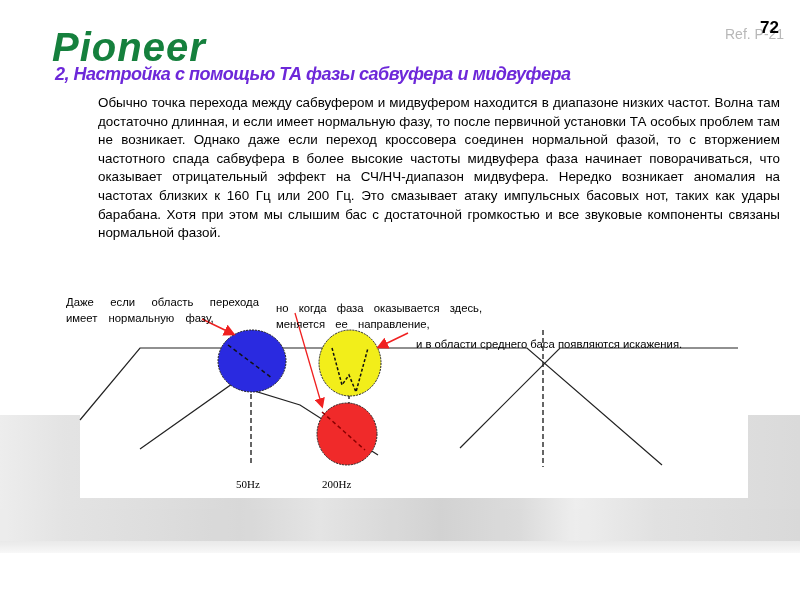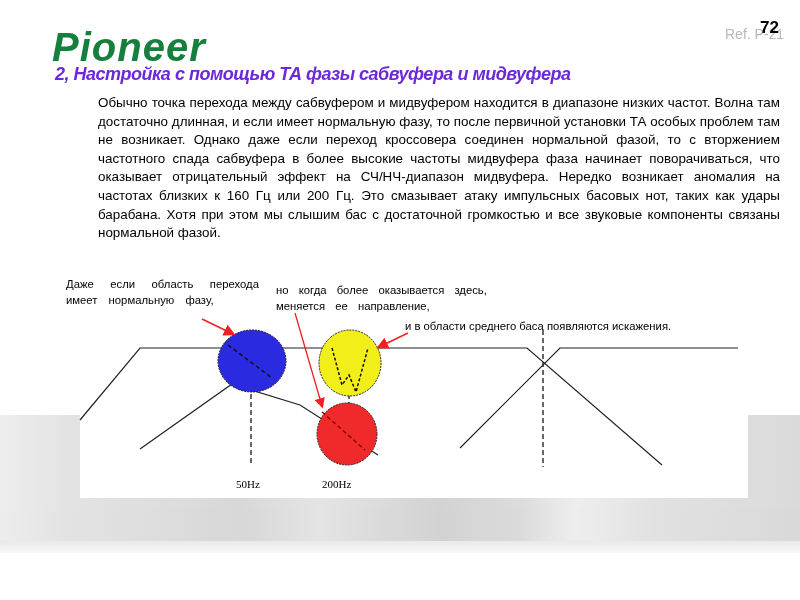--- a/index.html
+++ b/index.html
@@ -5,24 +5,24 @@
   html, body { margin:0; padding:0; }
   body { width:800px; height:600px; position:relative; overflow:hidden; background:#ffffff; font-family:"Liberation Sans", sans-serif; }
   .bg-strip { position:absolute; left:0; top:415px; width:800px; height:138px; background:linear-gradient(90deg,#ececec 0%,#e2e2e2 8%,#dcdcdc 20%,#d6d6d6 30%,#e3e3e3 40%,#d0d0d0 55%,#dadada 65%,#ededed 72%,#e0e0e0 82%,#d8d8d8 100%); opacity:0.95; }
   .bg-strip::after { content:""; position:absolute; left:0; right:0; bottom:0; height:12px; background:linear-gradient(#e8e8e8,#f8f8f8); }
   .logo { position:absolute; left:52px; top:25px; font-size:40px; font-weight:bold; font-style:italic; color:#15803d; letter-spacing:1px; }
   .ref { position:absolute; left:725px; top:26px; font-size:14px; color:#b8b8b8; }
   .page-num { position:absolute; left:760px; top:18px; font-size:17px; font-weight:bold; color:#000; }
   .title { position:absolute; left:55px; top:64px; font-size:18px; font-weight:bold; font-style:italic; color:#6d28d9; letter-spacing:-0.5px; }
   .body-text { position:absolute; left:66px; top:94px; width:682px; font-size:13.4px; line-height:18.6px; color:#000; text-align:justify;margin-left:32px; }
   .diagram-panel { position:absolute; left:80px; top:318px; width:668px; height:180px; background:#fff; }
-  .annot { position:absolute; font-size:11.3px; line-height:16px; color:#000; }
+  .annot { position:absolute; font-size:11.3px; line-height:16px; color:#000;margin-top:18px; }
   .a1 { left:66px; top:276px; width:193px; text-align:justify; text-align-last:left; word-spacing:8px; }
   .a2 { left:276px; top:282px; width:230px; word-spacing:7px; }
-  .a3 { left:405px; top:318px; }
+  .a3 { left:416px; top:318px; }
   svg.diag { position:absolute; left:0; top:0; }
   .freq { position:absolute; top:478px; font-family:Liberation Serif, serif; font-size:11px; color:#000; }
 </style>
 </head>
 <body>
 
 <div class="bg-strip"></div>
 
 <div class="logo">Pioneer</div>
 <div class="ref">Ref. P-21</div>
@@ -56,17 +56,17 @@
     <marker id="ah" markerWidth="8" markerHeight="8" refX="6" refY="4" orient="auto">
       <path d="M0,0 L8,4 L0,8 Z" fill="#f02020"></path>
     </marker>
   </defs>
   <line x1="202" y1="319" x2="233" y2="334" stroke="#f02020" stroke-width="1.5" marker-end="url(#ah)"></line>
   <line x1="295" y1="313" x2="322" y2="406" stroke="#f02020" stroke-width="1.3" marker-end="url(#ah)"></line>
   <line x1="408" y1="333" x2="379" y2="347" stroke="#f02020" stroke-width="1.5" marker-end="url(#ah)"></line>
 </svg>
 
 <div class="annot a1">Даже если область перехода имеет нормальную фазу,</div>
-<div class="annot a2">но когда более оказывается здесь, меняется ее направление,</div>
+<div class="annot a2">но когда фаза оказывается здесь, меняется ее направление,</div>
 <div class="annot a3">и в области среднего баса появляются искажения.</div>
 
 <div class="freq" style="left:236px;">50Hz</div>
 <div class="freq" style="left:322px;text-align:right;">200Hz</div>
 
 </body></html>

